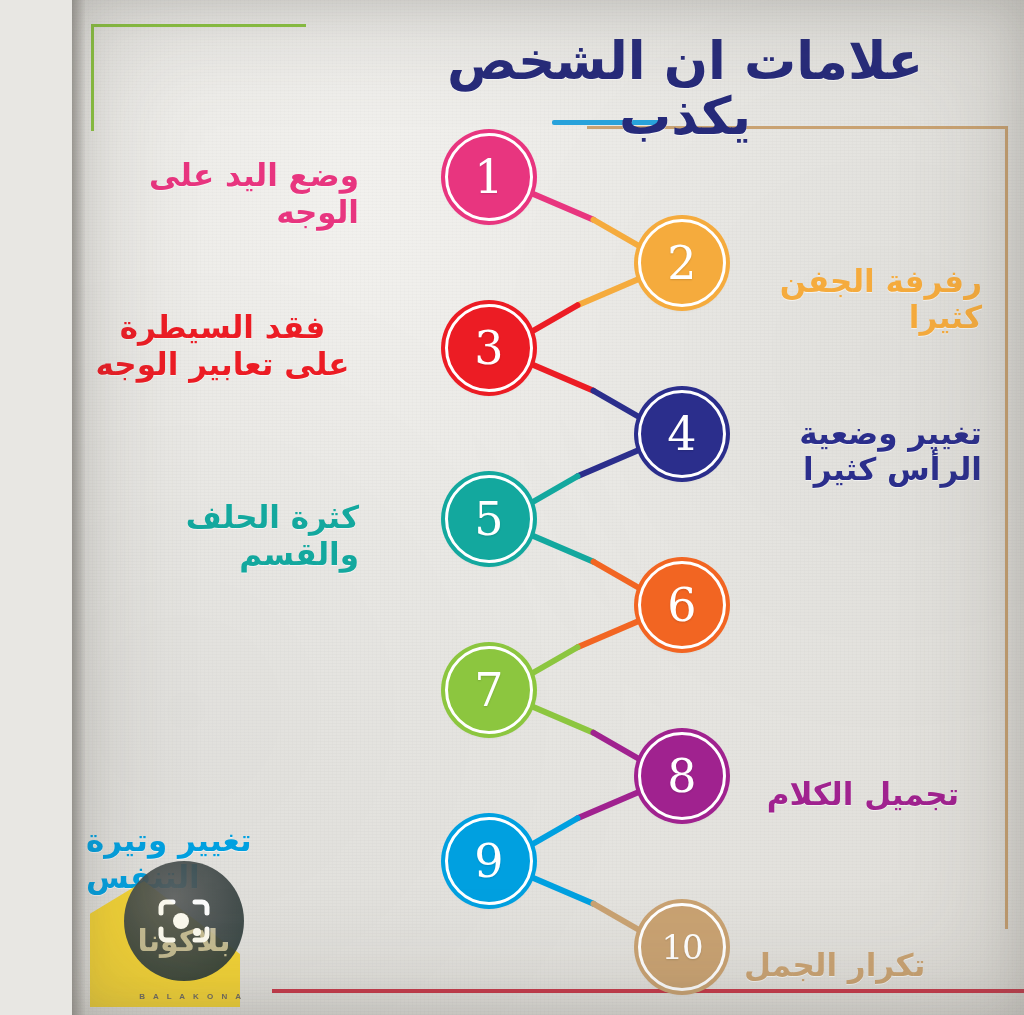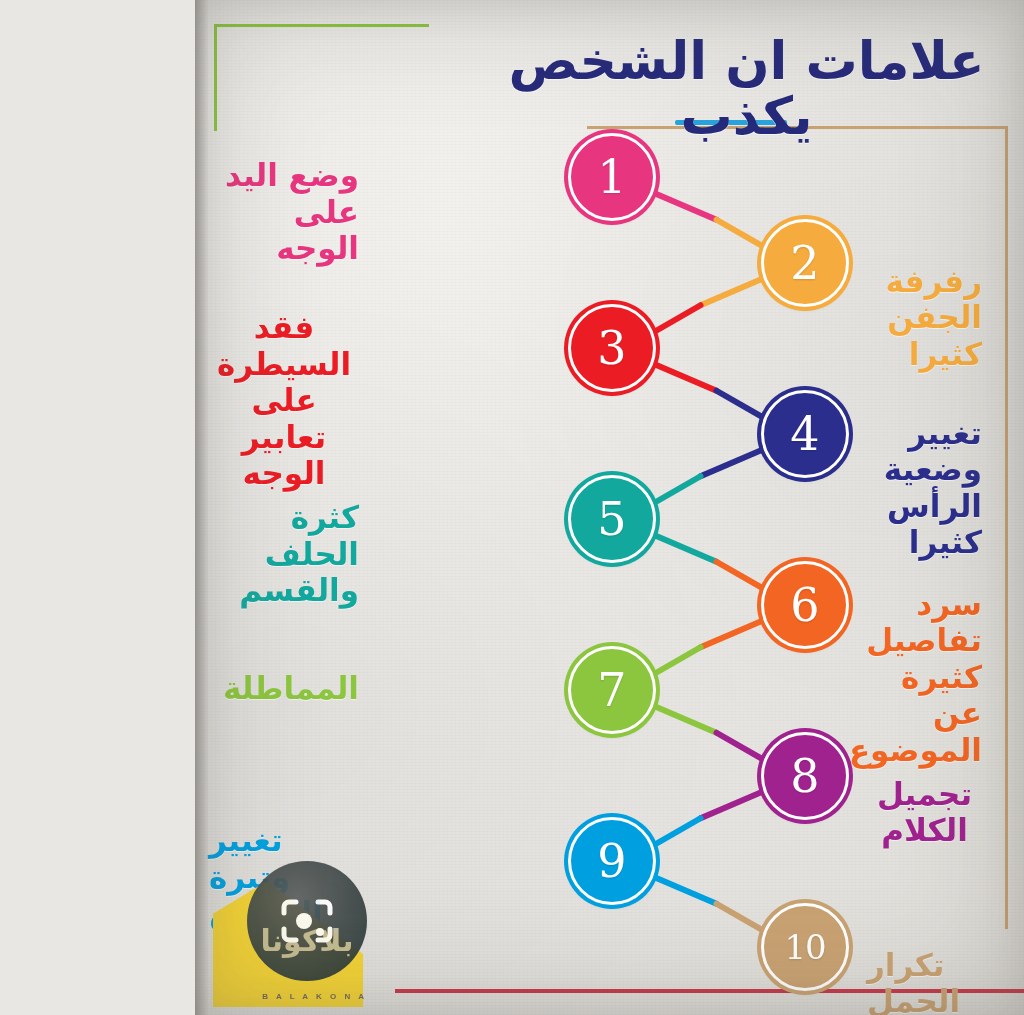--- a/index.html
+++ b/index.html
@@ -5,21 +5,21 @@
 <style>
   html,body{margin:0;padding:0;}
   body{
     width:1024px;height:1015px;
     background:#e8e7e3;
     font-family:"DejaVu Sans","Liberation Sans",sans-serif;
     overflow:hidden;
   }
   #canvas{
     position:relative;
-    width:829px;height:1015px;
+    width:952px;height:1015px;
     overflow:hidden;
     background:
       radial-gradient(ellipse at 30% 20%, #f2f1ee 0%, #e6e5e1 55%, #dedcd7 100%);
   }
   
   #grain{
     position:absolute;inset:0;
     opacity:.55;
     pointer-events:none;
     background-image:
@@ -175,26 +175,23 @@
       </div>
       <div class="label right-side" style="color: rgb(43, 46, 140); top: 394.5px; left: 672px; right: 42px; text-align: right;">تغيير وضعية
 الرأس كثيرا</div>
       <div class="node" style="--d: 88px; --c: #13a89e; left: 373px; top: 475px;">
         <span>5</span>
       </div>
       <div class="label left-side" style="color: rgb(19, 168, 158); top: 499px; right: 665px; left: 14px; text-align: right;">كثرة الحلف والقسم</div>
       <div class="node" style="--d: 88px; --c: #f26522; left: 566px; top: 560.5px;">
         <span>6</span>
       </div>
-      <div class="label right-side" style="color: rgb(242, 101, 34); top: 565.5px; left: 672px; right: 42px; text-align: right;">سرد تفاصيل كثيرة
-عن الموضوع</div>
       <div class="node" style="--d: 88px; --c: #8cc63f; left: 373px; top: 646px;">
         <span>7</span>
       </div>
-      <div class="label left-side" style="color: rgb(140, 198, 63); top: 670px; right: 665px; left: 14px; text-align: right;">المماطلة</div>
       <div class="node" style="--d: 88px; --c: #a0228f; left: 566px; top: 731.5px;">
         <span>8</span>
       </div>
       <div class="label right-side" style="color: rgb(160, 34, 143); top: 755.5px; left: 672px; right: 42px; text-align: center;">تجميل الكلام</div>
       <div class="node" style="--d: 88px; --c: #00a0e0; left: 373px; top: 817px;">
         <span>9</span>
       </div>
       <div class="label left-side" style="color: rgb(0, 160, 224); top: 822px; right: 665px; left: 14px; text-align: left;">تغيير وتيرة
 التنفس</div>
       <div class="node ten" style="--d: 88px; --c: #c9a272; left: 566px; top: 902.5px;">

